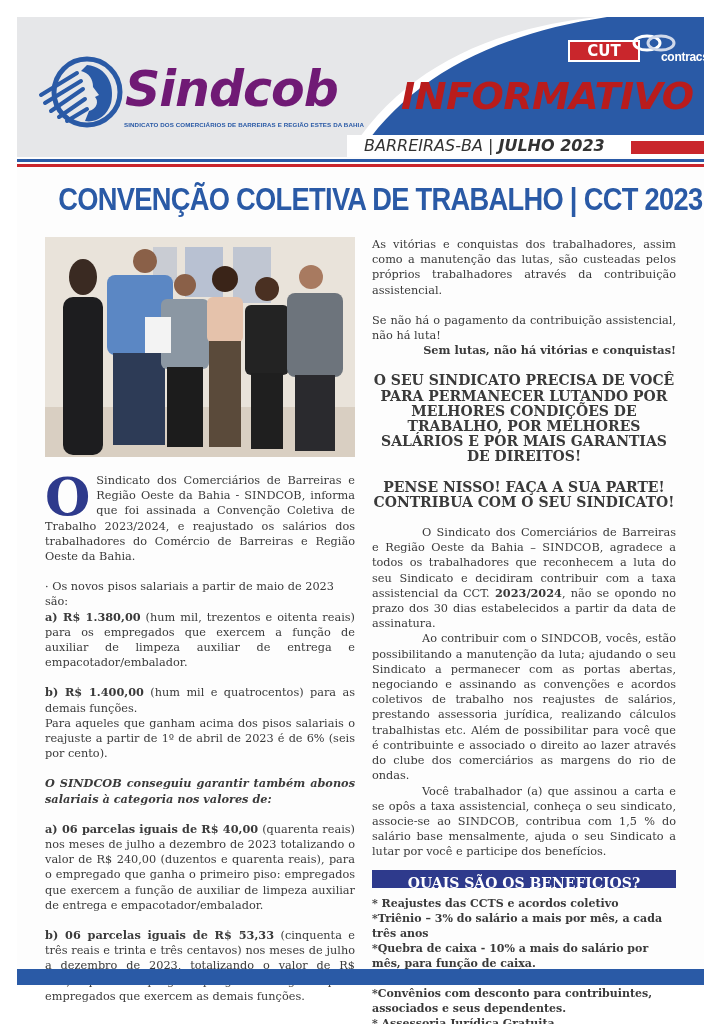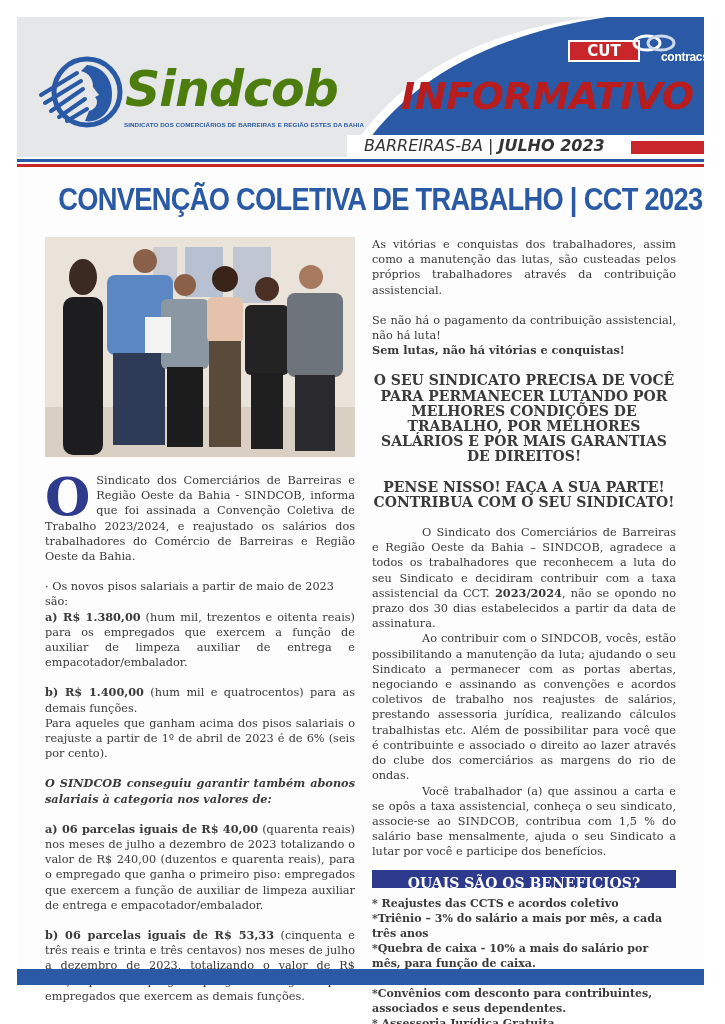--- a/index.html
+++ b/index.html
@@ -3,21 +3,21 @@
   <meta charset="utf-8">
   <style>
     html, body { margin: 0; padding: 0; background: #ffffff; }
     body { width: 725px; height: 1024px; position: relative; overflow: hidden; font-family: "DejaVu Serif", serif; color: #3a3a3a; }
     .page { position: absolute; left: 17px; top: 17px; width: 687px; height: 970px; background: #fdfdfd; }
 
     
     .header { position: absolute; left: 0; top: 0; width: 687px; height: 140px; background: #e6e7e9; overflow: hidden; }
     .header-blue { position: absolute; left: 0; top: 0; width: 687px; height: 140px; }
     .logo-emblem { position: absolute; left: 20px; top: 38px; width: 86px; height: 74px; }
-    .logo-word { position: absolute; left: 108px; top: 48px; font-family: "DejaVu Sans", sans-serif; font-weight: bold; font-style: italic; font-size: 49px; color: #4d7c0f; letter-spacing: -1px; line-height: 1; }
+    .logo-word { position: absolute; left: 108px; top: 48px; font-family: "DejaVu Sans", sans-serif; font-weight: bold; font-style: italic; font-size: 49px; color: #701a75; letter-spacing: -1px; line-height: 1; }
     .logo-sub { position: absolute; left: 107px; top: 104px; font-family: "Liberation Sans", sans-serif; font-weight: bold; font-size: 6.2px; color: #2a5aa6; letter-spacing: 0.1px; white-space: nowrap; }
     .cut-logo { position: absolute; left: 551px; top: 23px; width: 72px; height: 22px; background: #c9262c; border: 2px solid #fff; box-sizing: border-box; color: #fff; font-family: "DejaVu Sans", sans-serif; font-weight: bold; font-size: 15px; line-height: 18px; text-align: center; letter-spacing: 0px; }
     .contracs-logo { position: absolute; left: 608px; top: 16px; width: 56px; height: 32px; }
     .contracs-text { position: absolute; left: 644px; top: 33px; font-family: "Liberation Sans", sans-serif; font-weight: bold; font-size: 12px; color: #fff; letter-spacing: -0.3px; }
     .informativo { position: absolute; left: 384px; top: 60px; font-family: "DejaVu Sans", sans-serif; font-weight: bold; font-style: italic; font-size: 38px; color: #b91c1c; letter-spacing: -0.5px; line-height: 1; }
     .edition { position: absolute; left: 347px; top: 121px; font-family: "DejaVu Sans", sans-serif; font-style: italic; font-size: 16px; color: #333; white-space: nowrap; line-height: 1; }
     .edition b { font-weight: bold; }
     .edition-red { position: absolute; left: 614px; top: 124px; width: 73px; height: 13px; background: #c9262c; }
     .stripe-blue { position: absolute; left: 0; top: 142px; width: 687px; height: 3px; background: #2a5aa6; }
     .stripe-red { position: absolute; left: 0; top: 147px; width: 687px; height: 3px; background: #c9262c; }
@@ -25,21 +25,21 @@
     .main-title { position: absolute; left: 0; width: 687px; top: 167px; text-align: center; font-family: "Liberation Sans", sans-serif; font-weight: bold; font-size: 31px; color: #2a5aa6; letter-spacing: -0.8px; transform: scaleX(0.88); transform-origin: center; white-space: nowrap; line-height: 1; }
 
     .photo { position: absolute; left: 28px; top: 220px; width: 310px; height: 220px; overflow: hidden; background: #e8e1d6; }
 
     .col { position: absolute; font-size: 11.3px; line-height: 15.2px; text-align: justify; }
     .col p { margin: 0; }
     .left-col { left: 28px; top: 456px; width: 310px; }
     .right-col { left: 355px; top: 220px; width: 304px; }
     .gap { height: 15px; }
     .dropcap { float: left; font-family: "DejaVu Serif", serif; font-weight: bold; font-size: 52px; line-height: 42px; color: #2e3a8c; margin: 3px 6px 0 0; }
-    .center { text-align: left; }
+    .center { text-align: right; }
     .bold { font-weight: bold; }
     .caps-bold { font-weight: bold; text-align: center; font-size: 14px; }
     .indent { text-indent: 50px; }
     .em { font-weight: bold; font-style: italic; }
 
     .benefits-bar { margin: 10px 0 8px 0; background: #2e3a8c; color: #fff; text-align: center; font-weight: bold; font-size: 14px; line-height: 26px; height: 18px; }
     .benefit { font-weight: bold; text-align: left; font-size: 11px; line-height: 15px; }
 
     .footer-bar { position: absolute; left: 0; top: 952px; width: 687px; height: 16px; background: #2a5aa6; }
   </style>

